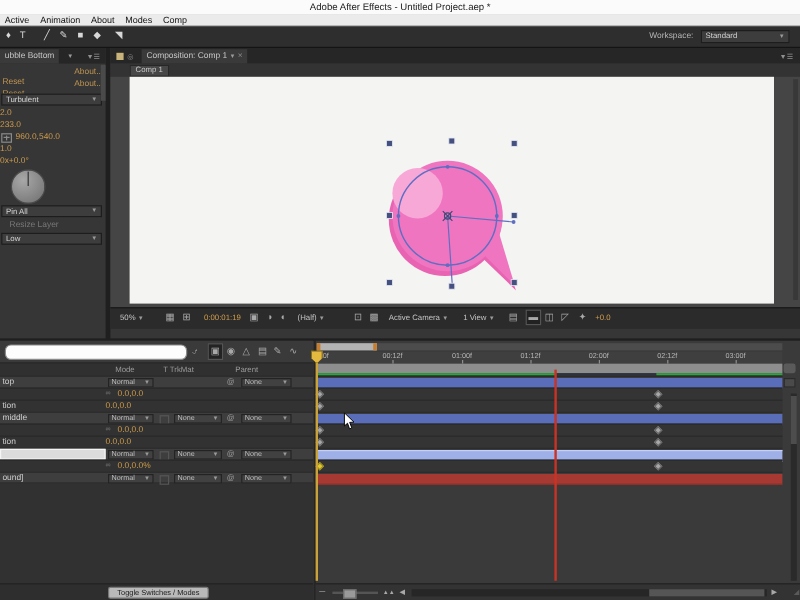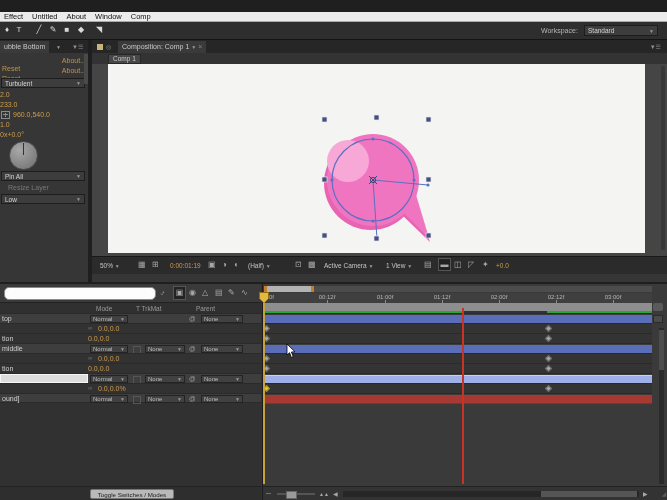--- a/index.html
+++ b/index.html
@@ -37,26 +37,29 @@
   .kf.sel{background:#e0c832;border-color:#9c8a1e;}
   .icon{color:#a8a8a8;font-size:8px;line-height:11px;text-align:center;}
   .rlabel{font-size:6px;color:#b5b5b5;text-align:center;}
   .tick{width:1px;height:3px;background:#8f8f8f;}
 </style>
 </head>
 <body>
 
 <div id="app">
 
+  <div class="abs titlebar">
+    <span>Adobe After Effects - Untitled Project.aep *</span>
+  </div>
 
   <div class="abs menubar">
-    <span>Effect</span>
-    <span>Untitled</span>
+    <span>Active</span>
+    <span>Animation</span>
     <span>About</span>
-    <span>Window</span>
+    <span>Modes</span>
     <span>Comp</span>
   </div>
 
   <div class="abs toolbar">
     <span class="tool" style="left:1px;">♦</span>
     <span class="tool" style="left:13px;">T</span>
     <span class="tool" style="left:33px;">╱</span>
     <span class="tool" style="left:47px;">✎</span>
     <span class="tool" style="left:61px;">■</span>
     <span class="tool" style="left:75px;">◆</span>

